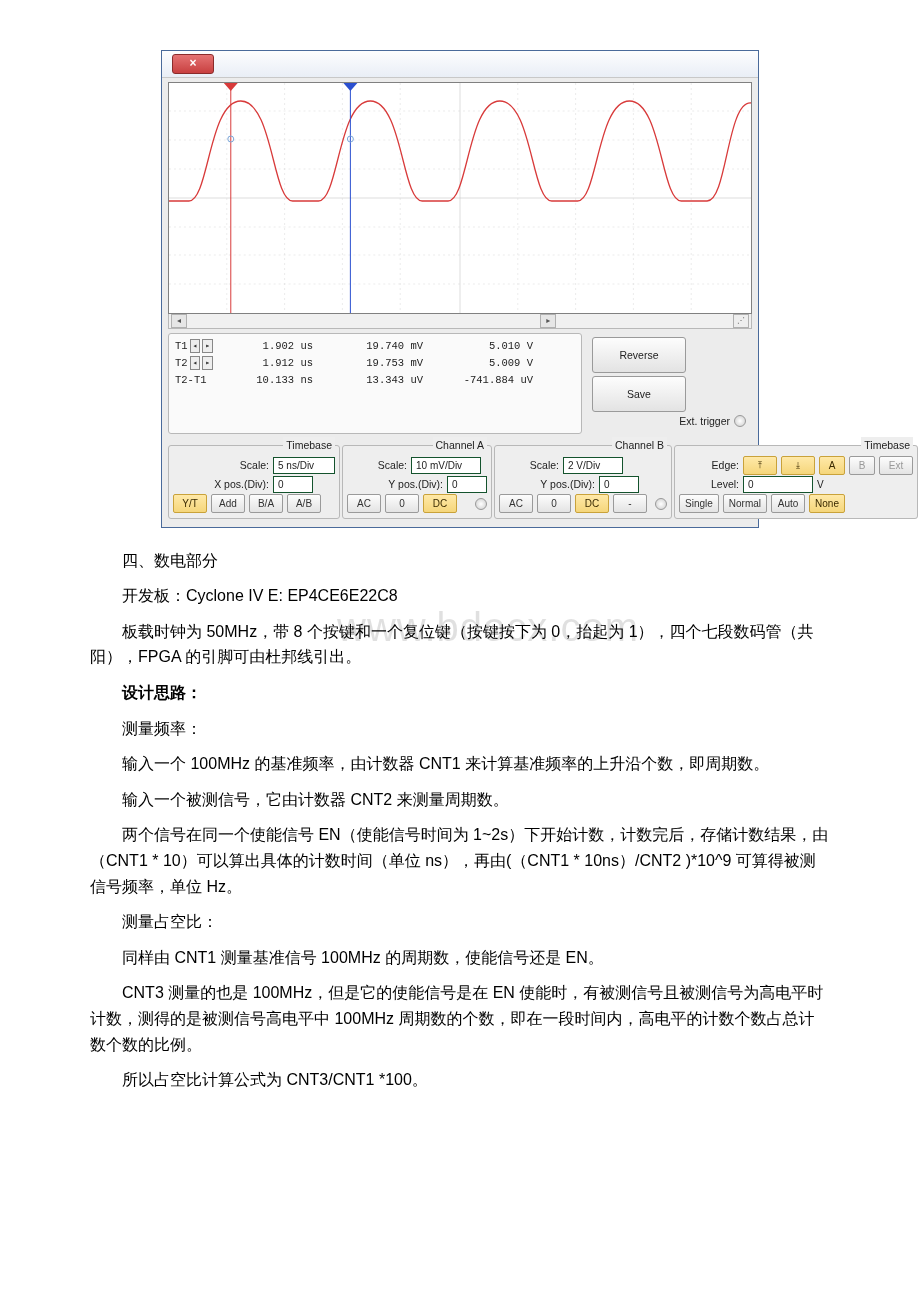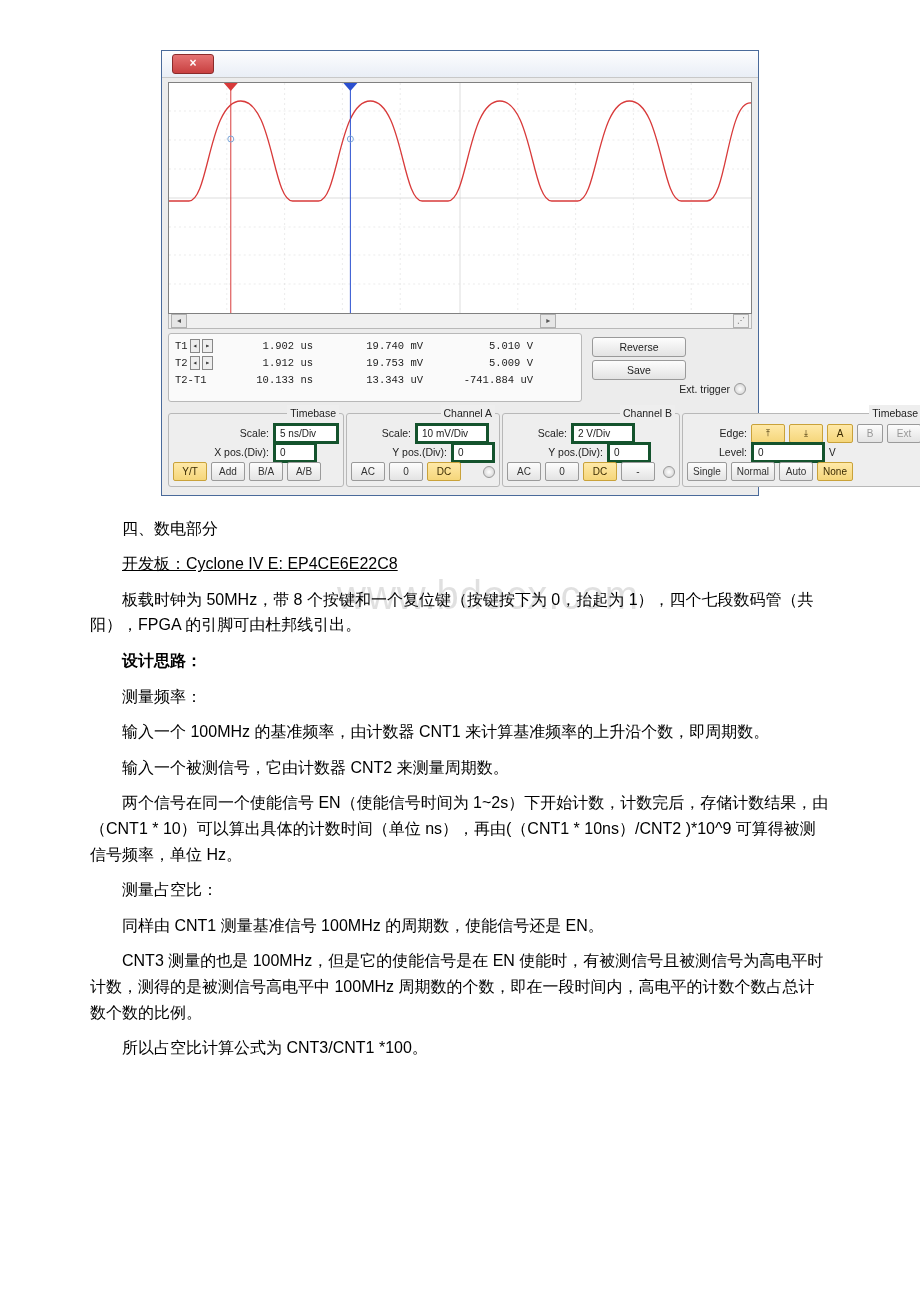--- a/index.html
+++ b/index.html
@@ -97,21 +97,21 @@
   .ro-col { width:100px; text-align:right; padding-right:10px; }
   .ro-head { text-align:center; font-weight:normal; }
   .ro-btn {
     display:inline-flex;width:12px;height:12px;align-items:center;justify-content:center;
     border:1px solid #888;background:#eee;font-size:8px;line-height:1;color:#333;
   }
 
   .ro-right { flex:1; padding:4px 6px; font-size:10.5px; font-family:Arial,sans-serif;}
   .btn {
     display:inline-flex;align-items:center;justify-content:center;
-    height:18px;padding:0 10px;
+    height:18px;padding:8px 10px;
     background:linear-gradient(#fdfdfd,#e3e3e3);
     border:1px solid #9a9a9a;border-radius:3px;
     font-size:10.5px;color:#222;
   }
   .ro-right .btn { width:72px; margin-bottom:3px;}
   .ext-trig { display:flex;align-items:center;gap:4px;justify-content:flex-end;margin-top:-2px;}
   .led {
     width:10px;height:10px;border-radius:50%;
     background:radial-gradient(#fff,#ccc);
     border:1px solid #999;
@@ -125,42 +125,42 @@
     background:#eeeeee;
     font-size:10.5px;
     text-align:right;
   }
   fieldset.panel legend { padding:0 3px; font-size:10.5px; color:#222; background:#eeeeee;}
   .panel-row{display:flex;align-items:center;height:18px;margin:1px 0;gap:4px;}
   .panel-row .pr-lbl{min-width:70px;margin-left:26px;}
   .num-box{
     display:inline-flex;align-items:center;
     height:15px;padding:0 4px;
-    background:#fff;border:3px solid #14532d;
+    background:#fff;border:1px solid #14532d;
     font-family:Arial;font-size:10px;min-width:52px;
   }
   .unit{font-size:10px;}
   .btn-sm{
     display:inline-flex;align-items:center;justify-content:center;
     height:17px;padding:0 5px;min-width:22px;
     background:linear-gradient(#fdfdfd,#e3e3e3);
     border:1px solid #9a9a9a;border-radius:2px;font-size:10px;color:#333;
   }
   .btn-sm.sel{background:linear-gradient(#ffe9a8,#f5d67b);border-color:#c9a23a;color:#3a2a00;}
   .tb { flex:0 0 132px; }
   .cha,.chb{ flex:0 0 136px; }
   .trg{ flex:1; }
   .edge-ico{font-family:Arial;font-size:9px;}
 
   
   .doc p { margin: 10px 0; text-indent: 2em; }
   .doc p.noindent { text-indent: 0; }
   .bold { font-weight: bold; }
 
-  .watermark-area { position: relative; text-decoration: underline; }
+  .watermark-area { position: relative; }
   .watermark {
     position:absolute;
     left:50%; top:50%;
     transform:translate(-50%,-50%);
     font-size:40px;
     font-family:Arial,sans-serif;
     letter-spacing:1px;
     color:rgba(0,0,0,0.12);
     font-weight:normal;
     white-space:nowrap;

